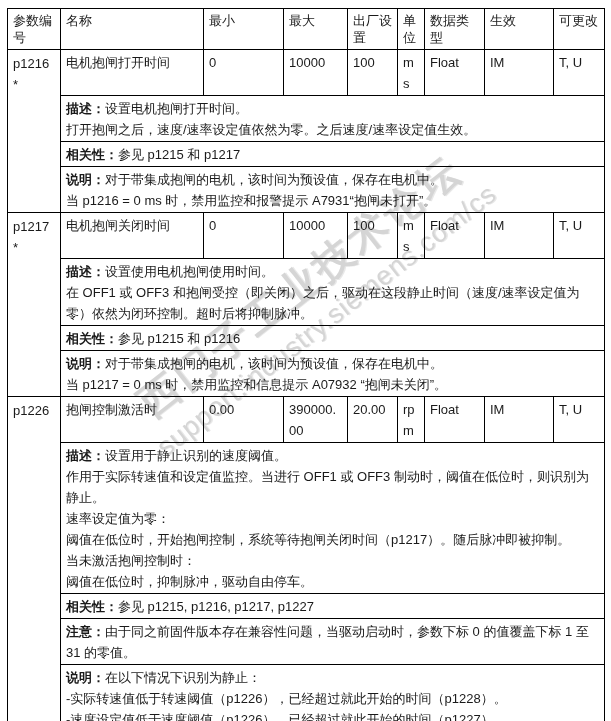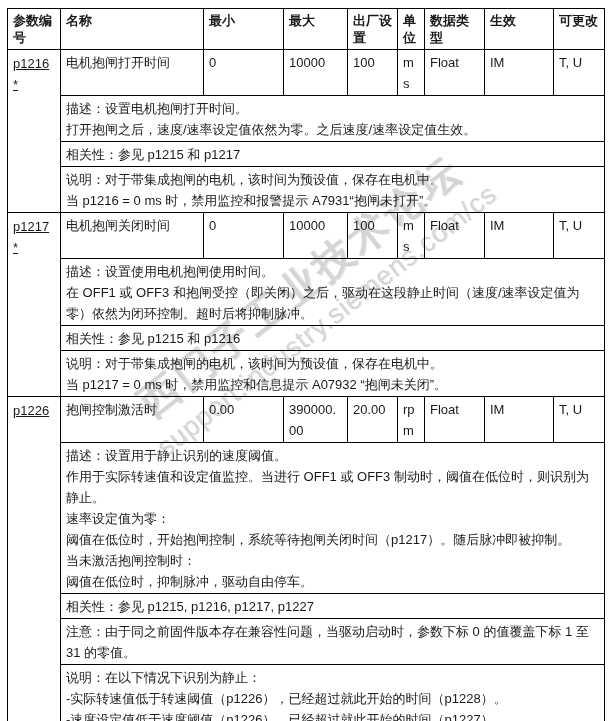--- a/index.html
+++ b/index.html
@@ -52,27 +52,27 @@
   .param-table th,.param-table td{
     border:1px solid #000;
     vertical-align:top;
     text-align:left;
     padding:2px 5px 1px 5px;
     line-height:21px;
     font-weight:normal;
     word-wrap:break-word;
   }
   .param-table thead th{
-    font-weight:bold;
+    font-weight:normal;
     line-height:17px;
     padding:3px 5px;
     height:34px;
   }
-  td.param-cell{ padding-top:3px;text-decoration:underline; }
-  td.detail-cell .lbl{ font-weight:normal;text-align:center; }
+  td.param-cell{ padding-top:3px; }
+  td.detail-cell .lbl{ font-weight:bold;text-align:center; }
   td.detail-cell .line{ display:block; }
 </style>
 </head>
 <body>
 
 <div class="page">
 
   <div class="watermark">
     <div class="wm1">西门子工业技术论坛</div>
     <div class="wm2">support.industry.siemens.com/cs</div>

